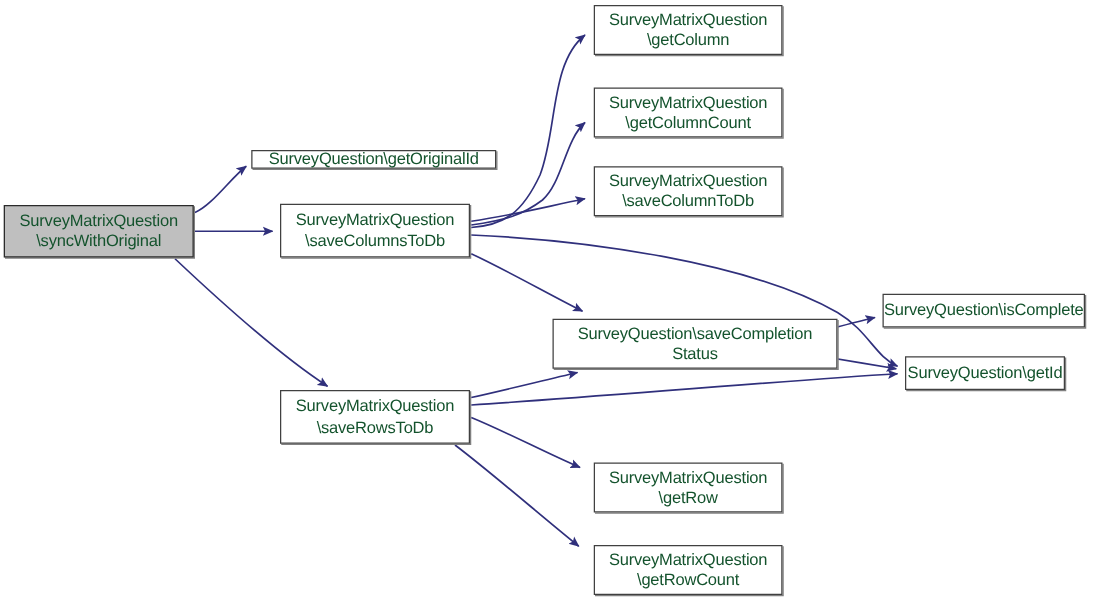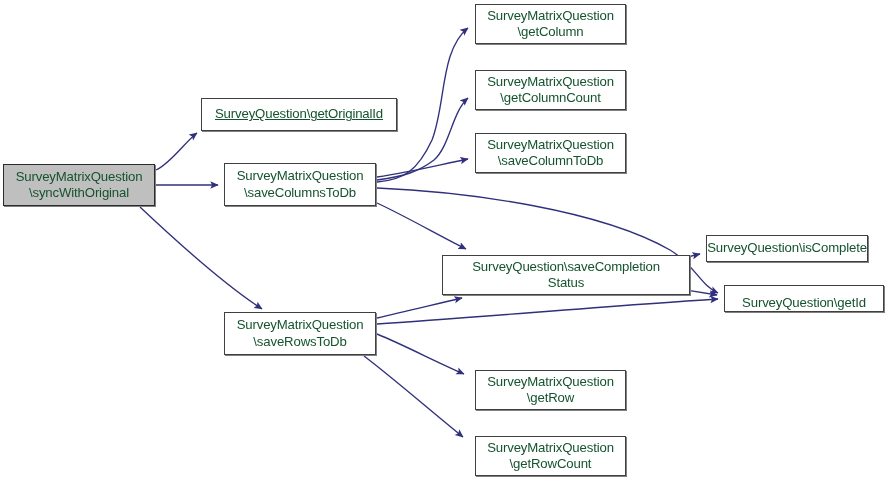--- a/index.html
+++ b/index.html
@@ -71,32 +71,32 @@
       <path d="M 377,203 C 405,216 440,236 466,249" fill="none" stroke="#30307c" stroke-width="1.35" marker-end="url(#arrow)"></path>
       <path d="M 377,318 C 404,312 436,304 462,298" fill="none" stroke="#30307c" stroke-width="1.35" marker-end="url(#arrow)"></path>
       <path d="M 377,324 C 470,318 620,305 718,299" fill="none" stroke="#30307c" stroke-width="1.35" marker-end="url(#arrow)"></path>
       <path d="M 377,334 C 404,345 436,362 464,374" fill="none" stroke="#30307c" stroke-width="1.35" marker-end="url(#arrow)"></path>
       <path d="M 364,356 C 393,378 432,412 463,437" fill="none" stroke="#30307c" stroke-width="1.35" marker-end="url(#arrow)"></path>
       <path d="M 657,265 C 672,261 687,257 700,254" fill="none" stroke="#30307c" stroke-width="1.35" marker-end="url(#arrow)"></path>
       <path d="M 657,285 C 675,288 698,292 717,295" fill="none" stroke="#30307c" stroke-width="1.35" marker-end="url(#arrow)"></path>
     </svg>
 <div class="node highlight" style="left: 3px; top: 164px; width: 152px; height: 42px;"><span class="node-label">SurveyMatrixQuestion
 \syncWithOriginal</span></div>
-    <div class="node" style="left: 201px; top: 98px; width: 196px; height: 33px; text-decoration: underline;"><span class="node-label">SurveyQuestion\getOriginalId</span></div>
+    <div class="node" style="left: 201px; top: 120px; width: 196px; height: 15px;"><span class="node-label">SurveyQuestion\getOriginalId</span></div>
     <div class="node" style="left: 224px; top: 163px; width: 152px; height: 43px;"><span class="node-label">SurveyMatrixQuestion
 \saveColumnsToDb</span></div>
     <div class="node" style="left: 224px; top: 312px; width: 152px; height: 43px;"><span class="node-label">SurveyMatrixQuestion
 \saveRowsToDb</span></div>
     <div class="node" style="left: 475px; top: 4px; width: 151px; height: 40px;"><span class="node-label">SurveyMatrixQuestion
 \getColumn</span></div>
     <div class="node" style="left: 475px; top: 70px; width: 151px; height: 40px;"><span class="node-label">SurveyMatrixQuestion
 \getColumnCount</span></div>
     <div class="node" style="left: 475px; top: 133px; width: 151px; height: 40px;"><span class="node-label">SurveyMatrixQuestion
 \saveColumnToDb</span></div>
-    <div class="node" style="left: 442px; top: 255px; width: 248px; height: 40px;"><span class="node-label">SurveyQuestion\saveCompletion
+    <div class="node" style="left: 442px; top: 255px; width: 228px; height: 40px;"><span class="node-label">SurveyQuestion\saveCompletion
 Status</span></div>
     <div class="node" style="left: 706px; top: 235px; width: 162px; height: 27px;"><span class="node-label">SurveyQuestion\isComplete</span></div>
-    <div class="node" style="left: 724px; top: 285px; width: 160px; height: 27px; align-items: flex-end;"><span class="node-label">SurveyQuestion\getId</span></div>
+    <div class="node" style="left: 724px; top: 285px; width: 128px; height: 27px;"><span class="node-label">SurveyQuestion\getId</span></div>
     <div class="node" style="left: 475px; top: 370px; width: 151px; height: 40px;"><span class="node-label">SurveyMatrixQuestion
 \getRow</span></div>
     <div class="node" style="left: 475px; top: 436px; width: 151px; height: 40px;"><span class="node-label">SurveyMatrixQuestion
 \getRowCount</span></div>
   </div>
 
 </body></html>

